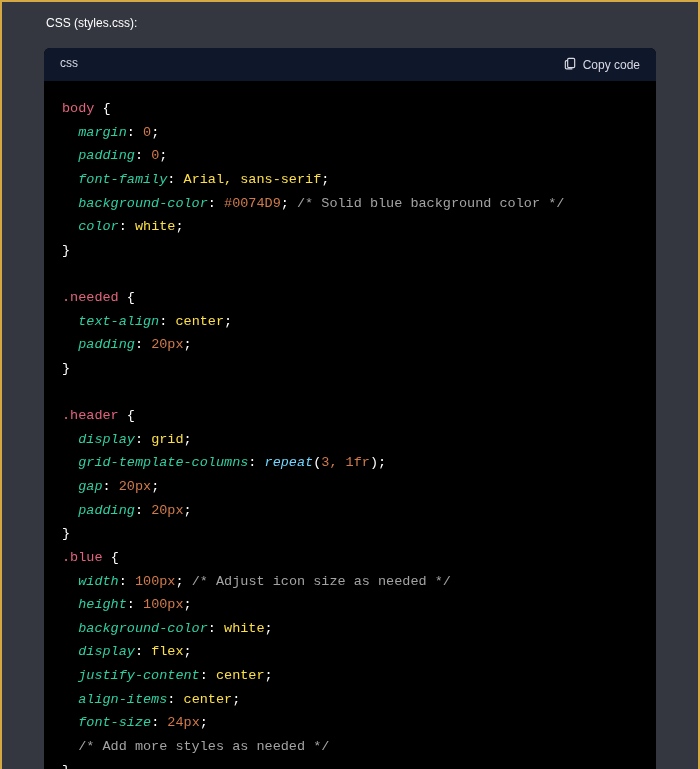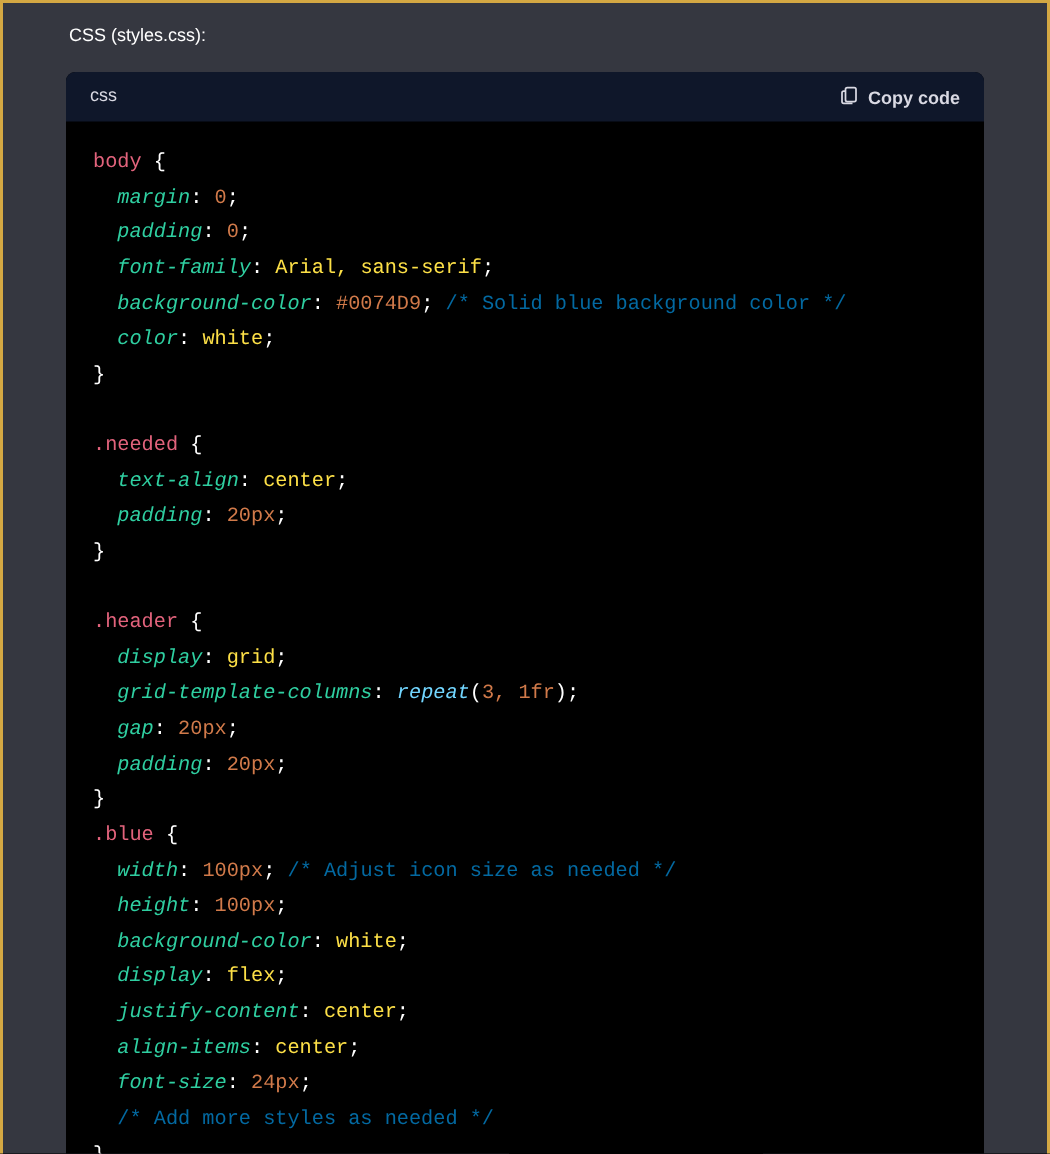--- a/index.html
+++ b/index.html
@@ -31,37 +31,36 @@
     justify-content: space-between;
     padding: 8px 16px;
     font-size: 12px;
     color: #d9d9e3;
   }
   .copy-wrap {
     display: flex;
     align-items: center;
     gap: 6px;
     cursor: pointer;
-    font-weight: bold;
   }
   .copy-wrap svg { width: 14px; height: 14px; }
   .code-body {
     padding: 16px 18px 12px 18px;
     font-family: "SFMono-Regular", Consolas, "Liberation Mono", Menlo, monospace;
     font-size: 13.5px;
     line-height: 1.75;
     white-space: pre;
   }
   
   .tok-sel  { color: #e2637c; text-align: center; }   
   .tok-prop { color: #2fcfa1; font-style: italic; }   
   .tok-val  { color: #fde047; }   
   .tok-num  { color: #d17a4a; }   
   .tok-func { color: #72d6ff; font-style: italic; }   
-  .tok-com  { color: #0369a1; font-style: normal; } 
+  .tok-com  { color: #a3a3a3; font-style: normal; } 
   .tok-punc { color: #ffffff; }   
 </style>
 </head>
 <body>
 
 <div class="section-title">CSS (styles.css):</div>
 
 <div class="code-block">
   <div class="code-header">
     <span>css</span>

